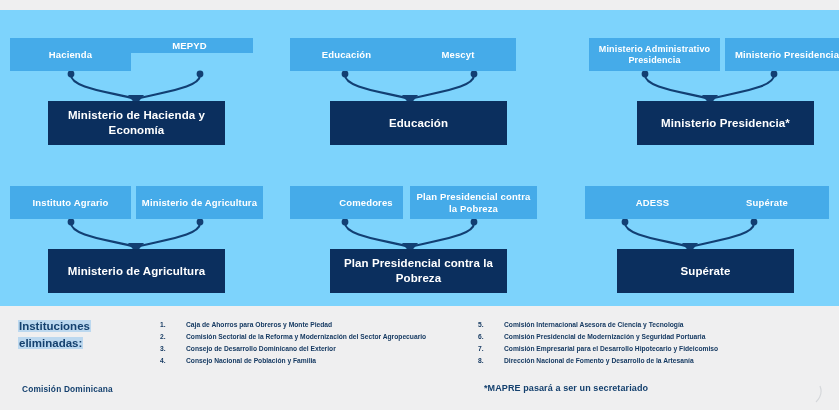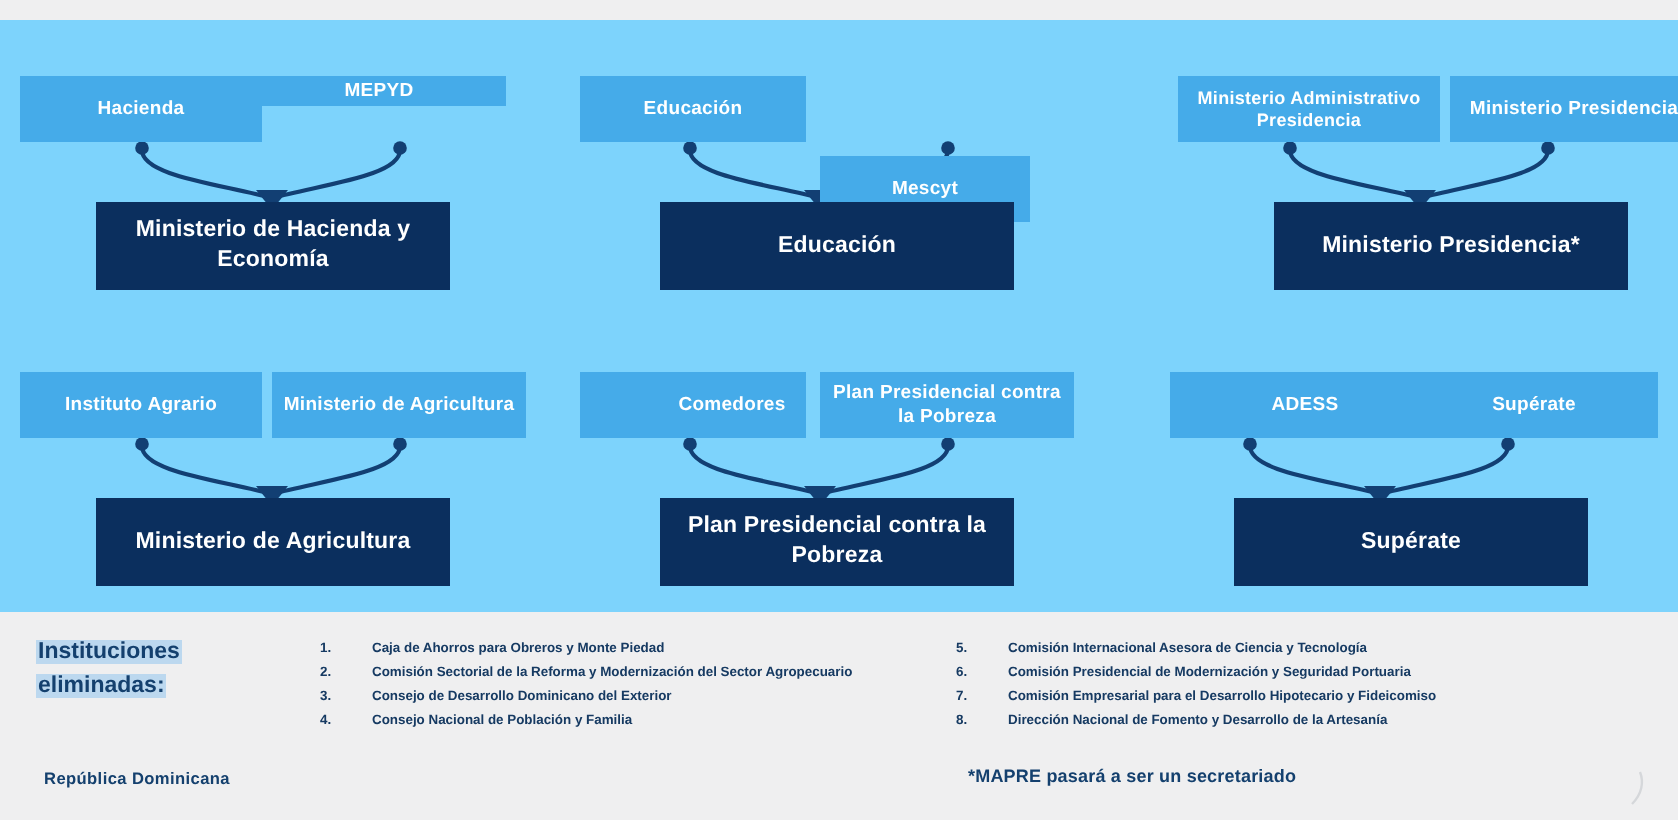--- a/index.html
+++ b/index.html
@@ -160,21 +160,21 @@
 
   <div class="group" style="left:280px; top:0px; width:280px; height:160px;">
     <svg class="arrows" style="left:0px; top:0px;" width="280" height="160" viewBox="0 0 280 160">
       <path d="M65,75 C65,88 104,92 130,99" fill="none" stroke="#123f73" stroke-width="2.1"></path>
       <path d="M194,75 C194,88 156,92 130,99" fill="none" stroke="#123f73" stroke-width="2.1"></path>
       <circle cx="65" cy="74" r="3.4" fill="#123f73"></circle>
       <circle cx="194" cy="74" r="3.4" fill="#123f73"></circle>
       <polygon points="122,95 138,95 130,105" fill="#123f73"></polygon>
     </svg>
     <div class="src-box" style="left:10px; top:38px; width:113px; height:33px;">Educación</div>
-    <div class="src-box" style="left:130px; top:38px; width:105px; height:33px;margin-top:40px;">Mescyt</div>
+    <div class="src-box" style="left:120px; top:38px; width:116px; height:33px;">Mescyt</div>
     <div class="dst-box" style="left:50px; top:101px; width:177px; height:44px;">Educación</div>
   </div>
 
   <div class="group" style="left:580px; top:0px; width:279px; height:160px;">
     <svg class="arrows" style="left:0px; top:0px;" width="279" height="160" viewBox="0 0 279 160">
       <path d="M65,75 C65,88 104,92 130,99" fill="none" stroke="#123f73" stroke-width="2.1"></path>
       <path d="M194,75 C194,88 156,92 130,99" fill="none" stroke="#123f73" stroke-width="2.1"></path>
       <circle cx="65" cy="74" r="3.4" fill="#123f73"></circle>
       <circle cx="194" cy="74" r="3.4" fill="#123f73"></circle>
       <polygon points="122,95 138,95 130,105" fill="#123f73"></polygon>
@@ -261,21 +261,21 @@
     <div class="elim-row">
       <span class="elim-num">7.</span>
       <span class="elim-text">Comisión Empresarial para el Desarrollo Hipotecario y Fideicomiso</span>
     </div>
     <div class="elim-row">
       <span class="elim-num">8.</span>
       <span class="elim-text">Dirección Nacional de Fomento y Desarrollo de la Artesanía</span>
     </div>
   </div>
 
-  <div class="rep-dom">República Dominicana</div>
+  <div class="rep-dom">Comisión Dominicana</div>
 
   <div class="mapre-note">*MAPRE pasará a ser un secretariado</div>
 
   <svg class="corner-mark" viewBox="0 0 16 20">
     <path d="M11,2 C13,7 12,13 7,18" fill="none" stroke="#9aa2ab" stroke-width="1.2"></path>
   </svg>
 
 </div>
 
 </body></html>

